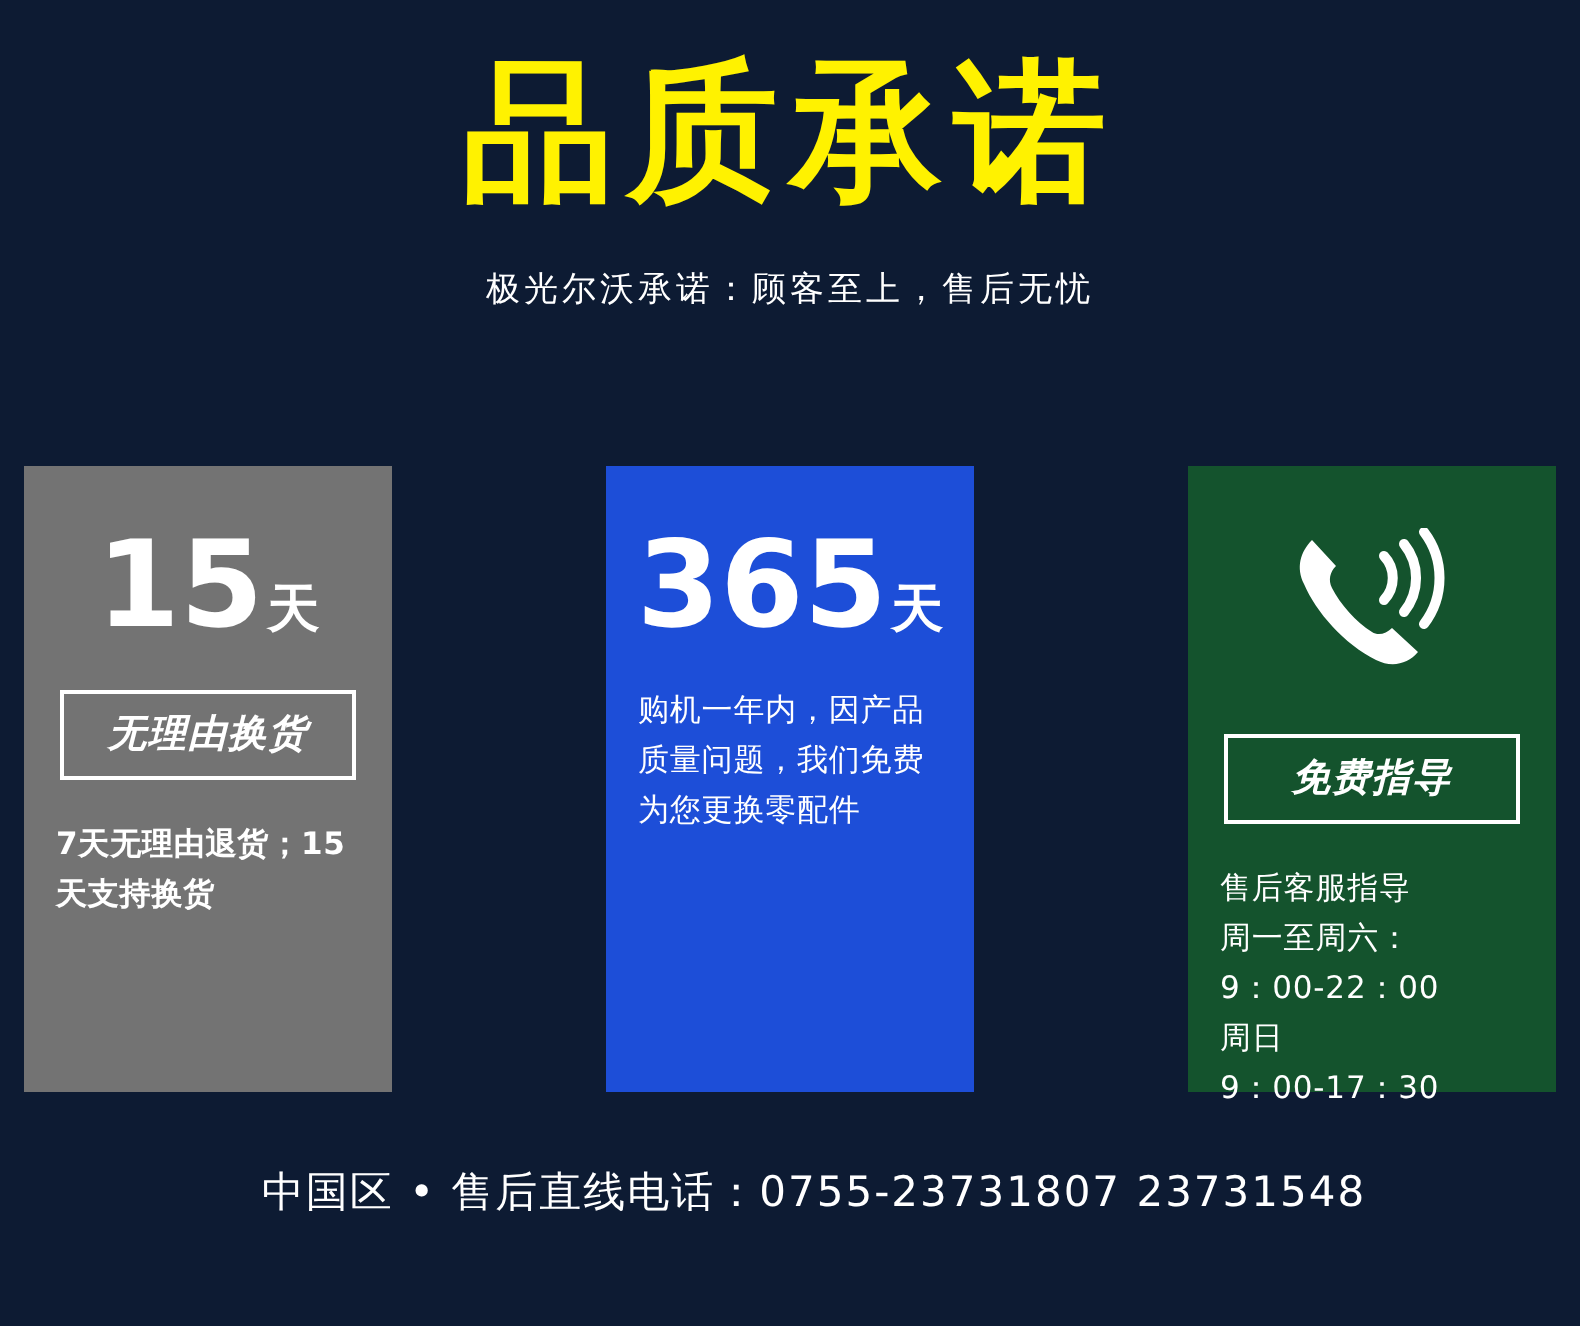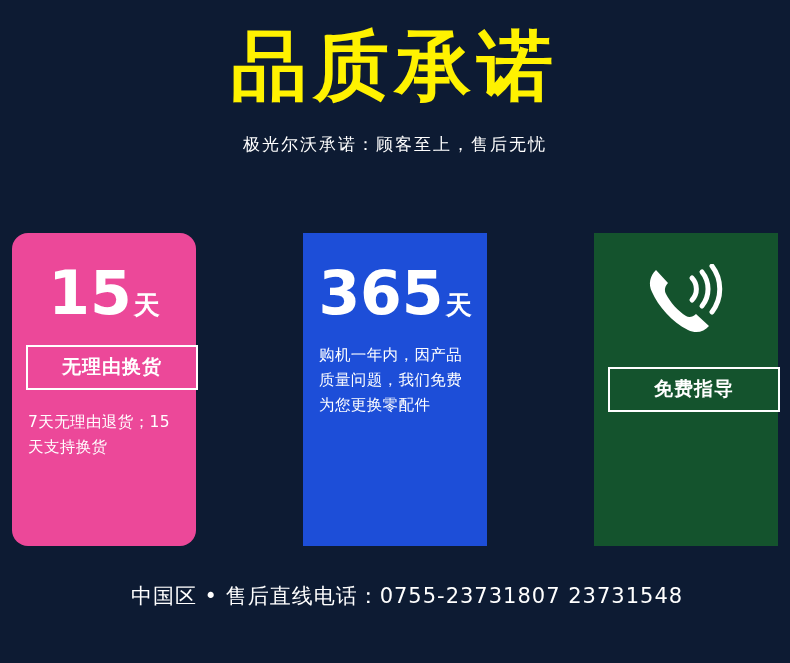--- a/index.html
+++ b/index.html
@@ -51,21 +51,21 @@
     display: flex;
     justify-content: space-between;
   }
   .card {
     width: 184px;
     height: 313px;
     box-sizing: border-box;
     padding: 14px 14px 0 14px;
     position: relative;
   }
-  .card-blue   { background: #ec4899; border-radius: 16px; }
+  .card-blue   { background: #737373; }
   .card-orange { background: #1d4ed8; }
   .card-green  { background: #6cb81e; }
   .card-teal   { background: #14532d; }
 
   .big-num {
     color: #ffffff;
     font-size: 60px;
     font-weight: bold;
     line-height: 1;
     text-align: center;
@@ -90,33 +90,34 @@
 
   .pill {
     margin: 22px auto 0 auto;
     border: 2px solid #ffffff;
     color: #ffffff;
     font-size: 19px;
     font-weight: bold;
     letter-spacing: 1px;
     text-align: center;
     padding: 7px 0 8px 0;
-    width: 172px;
+    width: 148px;
     box-sizing: border-box;
+    font-style: italic;
   }
   .card-body {
     color: #ffffff;
     font-size: 15.5px;
     line-height: 1.62;
     margin-top: 20px;
     padding: 0 2px;
     letter-spacing: 0.4px;
   }
   .card-body.bold {
-    font-weight: normal;
+    font-weight: bold;
   }
 
   
   .footer {
     position: absolute;
     left: 12px;
     top: 582px;
     width: 790px;
     text-align: center;
     color: #ffffff;
@@ -159,19 +160,24 @@
             <path d="M16 6 C10 12 8 20 12 28 C18 42 32 58 48 66 C56 70 64 68 69 62 L56 50 C53 53 49 54 46 52 C38 47 30 38 26 30 C24 26 25 22 28 19 Z"></path>
           </g>
           <g fill="none" stroke="#ffffff" stroke-width="5" stroke-linecap="round">
             <path d="M52 36 A16 16 0 0 0 52 14"></path>
             <path d="M62 42 A27 27 0 0 0 62 8"></path>
             <path d="M72 48 A38 38 0 0 0 72 2"></path>
           </g>
         </svg>
       </div>
       <div class="pill">免费指导</div>
+      <div class="card-body" style="white-space: pre-line;">售后客服指导
+周一至周六：
+9：00-22：00
+周日
+9：00-17：30</div>
     </div>
 
   </div>
 
   <div class="footer">中国区 • 售后直线电话：0755-23731807    23731548</div>
 
 </div>
 
 </body></html>

